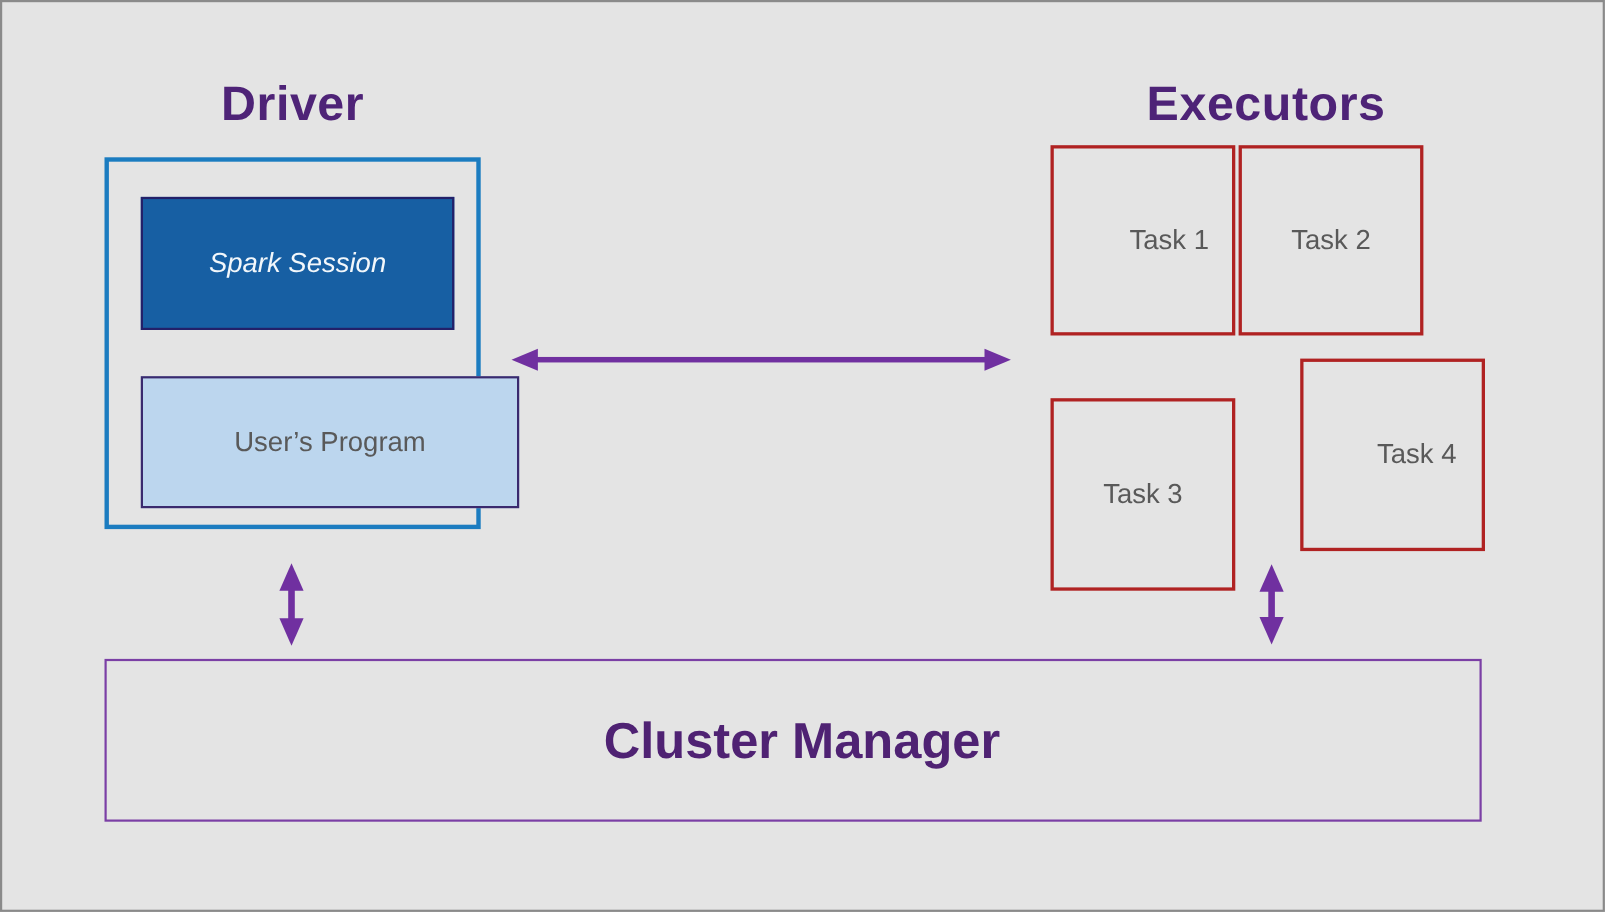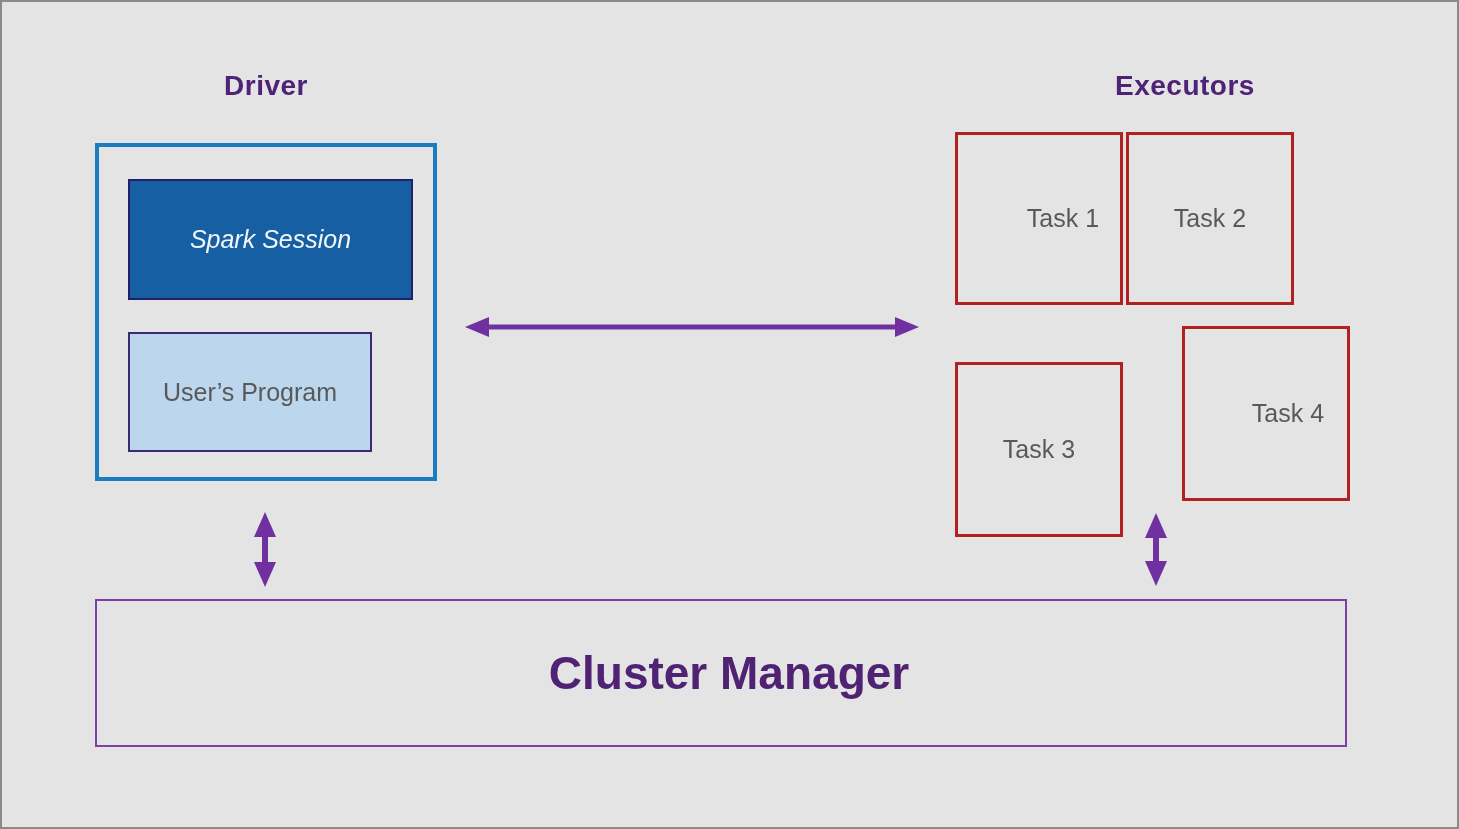--- a/index.html
+++ b/index.html
@@ -13,21 +13,21 @@
     height: 829px;
     box-sizing: border-box;
     background: var(--background, #e4e4e4);
     border: 2px solid var(--page-border, #8a8a8a);
     overflow: hidden;
   }
   .abs { position: absolute; box-sizing: border-box; }
 
   .section-title {
     font-weight: bold;
-    font-size: 28px;
+    font-size: 44px;
     color: var(--title-purple, #4e2377);
     text-align: center;
     letter-spacing: 0.5px;
   }
 
   
   .driver-box {
     left: 93px; top: 141px; width: 342px; height: 338px;
     border: 4px solid var(--driver-border, #1b7cc0);
     background: var(--background, #e4e4e4);
@@ -35,21 +35,21 @@
   .spark-session {
     left: 29px; top: 32px; width: 285px; height: 121px;
     background: var(--spark-session-fill, #175fa3);
     border: 2px solid var(--spark-session-border, #232069);
     display: flex; align-items: center; justify-content: center;
     color: var(--spark-session-text, #f2f7fb);
     font-size: 25px;
     font-style: italic;
   }
   .user-program {
-    left: 29px; top: 185px; width: 244px; height: 120px;
+    left: 29px; top: 195px; width: 344px; height: 120px;
     background: var(--user-program-fill, #bcd6ee);
     border: 2px solid var(--user-program-border, #3a2a6e);
     display: flex; align-items: center; justify-content: center;
     color: var(--gray-text, #595959);
     font-size: 25px;
   }
 
   
   .task-box {
     width: 168px; height: 173px;
@@ -112,21 +112,21 @@
     border-right: 11px solid transparent;
     border-top: 25px solid var(--arrow, #7030a0);
   }
 </style>
 </head>
 <body>
 
 <div id="canvas">
 
   <div class="abs section-title" style="left:93px; top:68px; width:342px;">Driver</div>
-  <div class="abs section-title" style="left:987px; top:68px; width:392px;">Executors</div>
+  <div class="abs section-title" style="left:953px; top:68px; width:392px;">Executors</div>
 
   <div class="abs driver-box">
     <div class="abs spark-session">
       <span>Spark Session</span>
     </div>
     <div class="abs user-program">
       <span>User’s Program</span>
     </div>
   </div>
 

